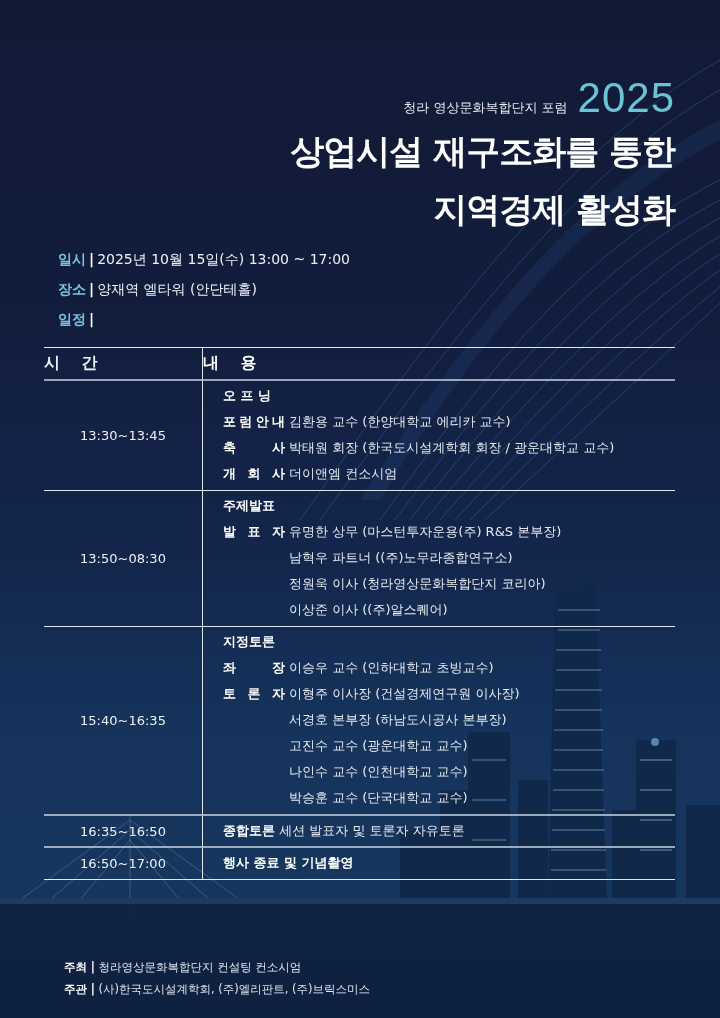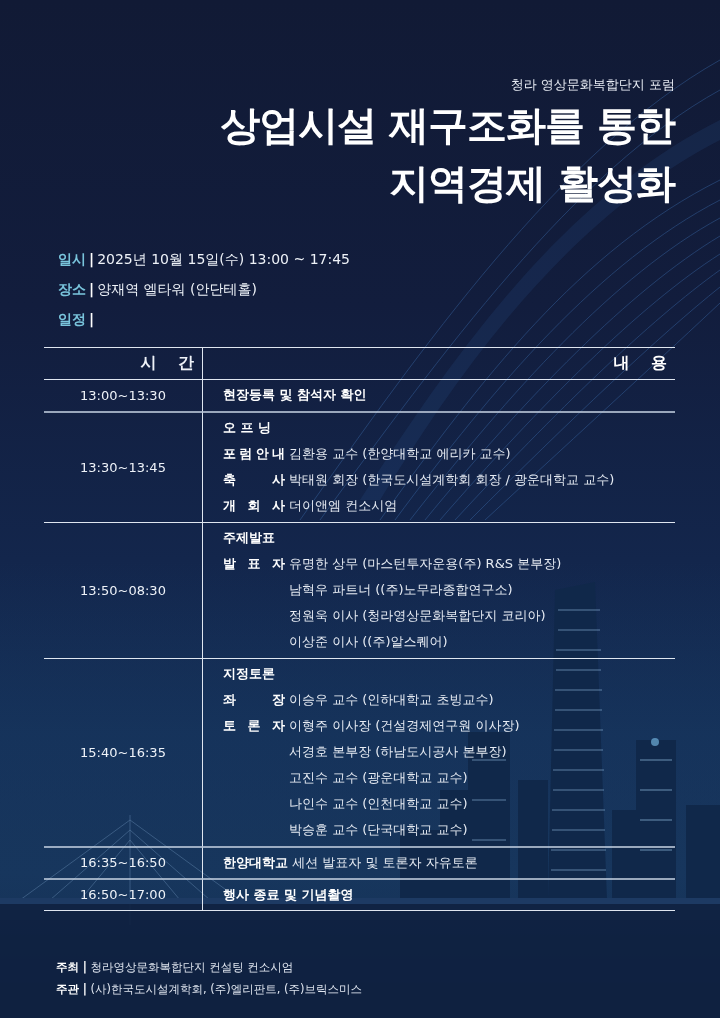--- a/index.html
+++ b/index.html
@@ -8,42 +8,42 @@
     position:relative; width:720px; height:1018px; overflow:hidden;
     background: linear-gradient(180deg, #111a35 0%, #121d3d 30%, #13264c 55%, #153159 72%, #16335b 86%, #0f1f3d 100%);
     color:#fff;
   }
   .waves { position:absolute; left:0; top:0; width:720px; height:520px; }
   .city { position:absolute; left:0; top:560px; width:720px; height:458px; }
   .header { position:absolute; right:45px; top:40px; text-align:right;margin-top:36px; }
   .sub-row { display:flex; align-items:baseline; justify-content:flex-end; gap:10px; }
   .subtitle { font-size:13px; color:#e8ecf4; }
   .year { font-family:"Liberation Sans", sans-serif; font-size:42px; color:#6cc3d6; letter-spacing:1px; line-height:44px; }
-  .title { font-size:40px; font-weight:bold; line-height:54px; margin-top:4px; letter-spacing:-1px; }
+  .title { font-size:34px; font-weight:bold; line-height:54px; margin-top:4px; letter-spacing:-1px; }
   .info { position:absolute; left:58px; top:248px; font-size:14px; }
   .info-row { height:30px; line-height:22px; margin-bottom:0; }
   .info-label { color:#79c4dc; font-weight:bold; }
   .info-sep { font-weight:bold; color:#fff; margin:0 3px; }
   .info-val { color:#eef2f8; }
   .schedule { position:absolute; left:44px; top:347px; width:631px; border-collapse:collapse; font-size:13px; }
   .schedule td, .schedule th { padding:0; }
   .schedule tr { border-top:1.5px solid #dfe6f0; }
   .schedule tr.thin { border-top:2px solid rgba(200,212,228,0.75); }
   .schedule .last { border-bottom:1.5px solid #dfe6f0; }
   .col-time { width:158px; text-align:center; border-right:1px solid #dfe6f0; color:#eef2f8; }
   .col-content { padding-left:20px !important; color:#e6ebf3; }
-  .th { font-size:16px; font-weight:bold; letter-spacing:8px; height:31px; text-align:right; }
+  .th { font-size:16px; font-weight:bold; letter-spacing:8px; height:31px; text-align:left; }
   .row-h { height:32px; }
   .bold { font-weight:bold; color:#fff; }
   .line { height:26px; line-height:26px; display:flex;text-align:center; }
   .role { width:62px; font-weight:bold; color:#fff; display:flex; justify-content:space-between; padding-right:4px; }
   .role span { display:inline-block; }
   .pad-top { padding-top:2px !important; padding-bottom:3px !important; }
   .footer { position:absolute; left:56px; top:958px; font-size:11.5px; color:#dfe5ef; }
-  .footer .row { height:22px; line-height:18px; }
+  .footer .row { height:22px; line-height:18px;margin-left:8px; }
   .footer .label { font-weight:bold; color:#fff; }
 </style>
 </head>
 <body>
 
 <div class="poster">
 
   <svg class="waves" viewBox="0 0 720 520">
     <g fill="none" stroke="#3a6aa8" stroke-width="0.8" opacity="0.55">
       <path d="M380 520 C480 380 580 250 720 180"></path>
@@ -111,47 +111,44 @@
       <line x1="130" y1="270" x2="210" y2="340"></line>
         <line x1="130" y1="280" x2="180" y2="340"></line>
     </g>
     <rect x="0" y="338" width="720" height="6" fill="#1d3a63"></rect>
     <rect x="0" y="344" width="720" height="114" fill="#0f2140" opacity="0.9"></rect>
   </svg>
 
   <div class="header">
     <div class="sub-row">
       <span class="subtitle">청라 영상문화복합단지 포럼</span>
+      <span class="year">2025</span>
     </div>
     <div class="title">상업시설 재구조화를 통한</div>
     <div class="title">지역경제 활성화</div>
   </div>
 
   <div class="info">
     <div class="info-row">
-      <span class="info-label">일시</span><span class="info-sep">|</span><span class="info-val">2025년 10월 15일(수)  13:00 ~ 17:45</span>
+      <span class="info-label">일시</span><span class="info-sep">|</span><span class="info-val">2025년 10월 15일(수)  13:00 ~ 17:00</span>
     </div>
     <div class="info-row">
       <span class="info-label">장소</span><span class="info-sep">|</span><span class="info-val">양재역 엘타워 (안단테홀)</span>
     </div>
     <div class="info-row">
       <span class="info-label">일정</span><span class="info-sep">|</span><span class="info-val"></span>
     </div>
   </div>
 
   <table class="schedule">
     <tbody>
         <tr>
       <td class="col-time th">시 간</td>
       <td class="th">내 용</td>
     </tr>
-    <tr class="row-h">
-      <td class="col-time">13:00~13:30</td>
-      <td class="col-content bold">현장등록 및 참석자 확인</td>
-    </tr>
     <tr class="thin">
       <td class="col-time">13:30~13:45</td>
       <td class="col-content pad-top">
         <div class="line bold">오 프 닝</div>
         <div class="line">
               <span class="role">
                 <span>포</span>
                 <span>럼</span>
                 <span>안</span>
                 <span>내</span>
@@ -233,21 +230,21 @@
               <span>나인수 교수 (인천대학교 교수)</span>
             </div>
         <div class="line">
               <span class="role"></span>
               <span>박승훈 교수 (단국대학교 교수)</span>
             </div>
       </td>
     </tr>
     <tr class="row-h thin">
       <td class="col-time">16:35~16:50</td>
-      <td class="col-content"><span class="bold">한양대학교</span> <span>세션 발표자 및 토론자 자유토론</span></td>
+      <td class="col-content"><span class="bold">종합토론</span> <span>세션 발표자 및 토론자 자유토론</span></td>
     </tr>
     <tr class="row-h thin last">
       <td class="col-time">16:50~17:00</td>
       <td class="col-content bold">행사 종료 및 기념촬영</td>
     </tr>
   </tbody>
     </table>
 
   <div class="footer">
     <div class="row">

